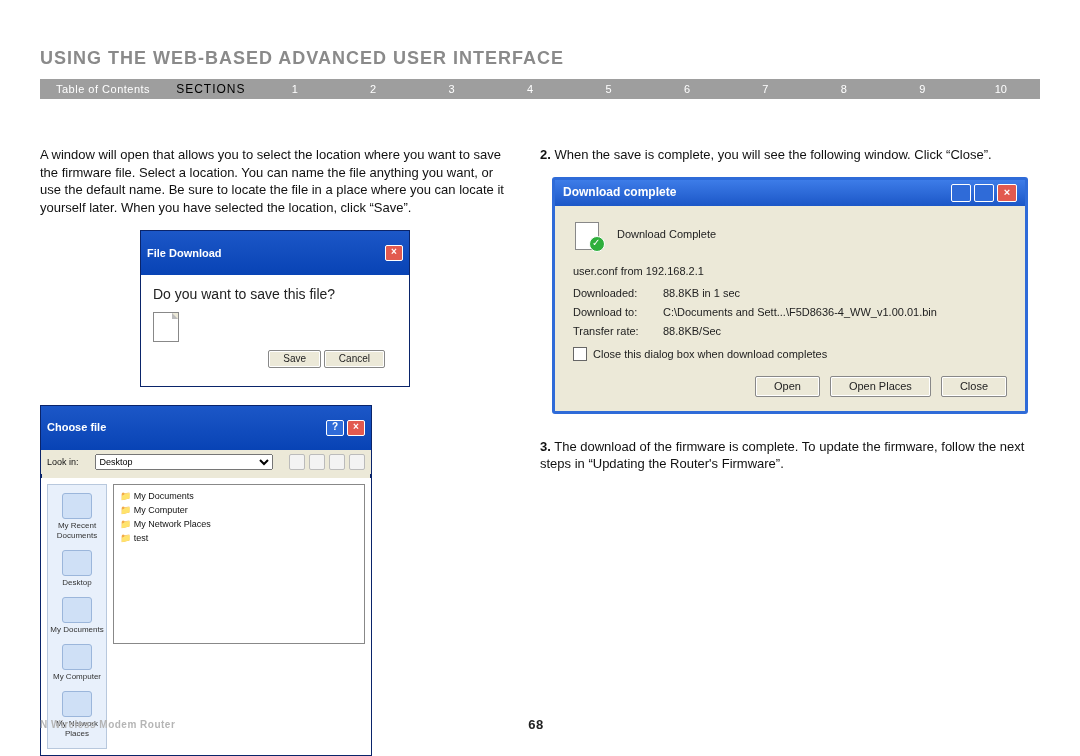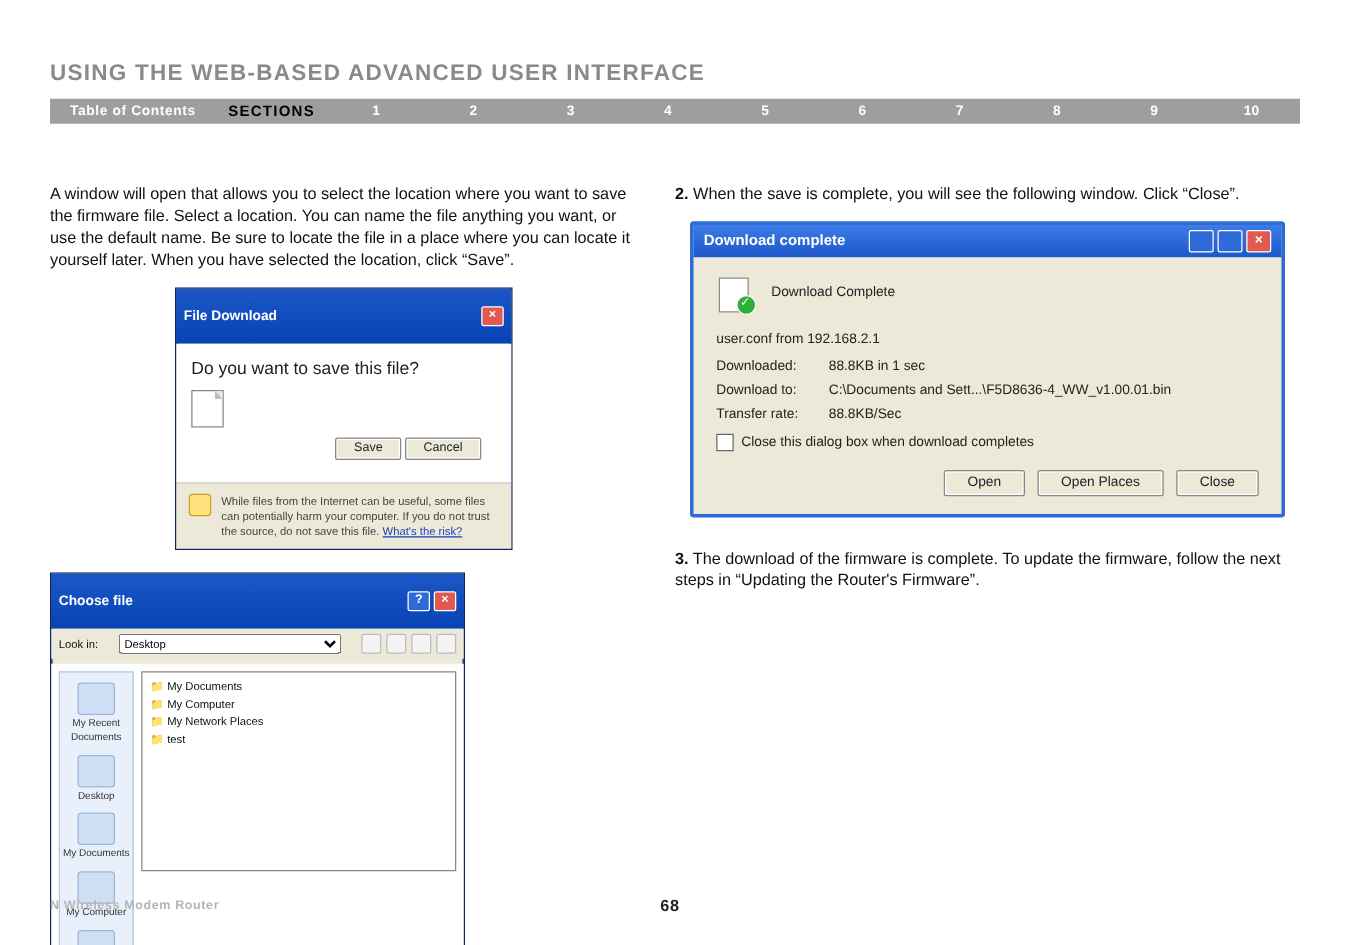--- a/index.html
+++ b/index.html
@@ -1,18 +1,18 @@
 <!DOCTYPE html>
 <html><head>
 <meta charset="utf-8">
 <style>
 html,body{margin:0;padding:0;font-family:Arial,Helvetica,sans-serif;background:#fff;width:1080px;height:756px;overflow:hidden}
 .page{width:1080px;height:756px;position:relative;box-sizing:border-box;padding:48px 40px 30px 40px}
 .page-title{color:#8a8a8a;font-weight:bold;font-size:18px;letter-spacing:1px;margin-bottom:10px}
-.nav-band{background:#9e9e9e;height:20px;display:flex;align-items:center;color:#fff;font-size:11px;font-weight:bold}
+.nav-band{background:#9e9e9e;height:20px;display:flex;align-items:center;color:#fff;font-size:11px;font-weight:normal}
 .nav-toc{padding:0 16px;letter-spacing:.5px}
 .nav-sections{color:#000000;padding:0 10px;font-size:12px;letter-spacing:1px}
 .nav-num{flex:1;text-align:center;cursor:pointer}
 .nav-num.current{color:#fff}
 .columns{display:flex;gap:30px;margin-top:34px}
 .col{flex:1;font-size:13px;line-height:1.35;color:#111}
 .col-left{max-width:470px}
 .col-right{max-width:500px}
 .step-num{font-weight:bold}
 .footer{position:absolute;bottom:26px;left:40px;right:48px;display:flex;align-items:center;color:#b5b5b5;font-size:10px;font-weight:bold;letter-spacing:.5px}
@@ -106,24 +106,20 @@
         <div class="xp-body">
           <div class="q">Do you want to save this file?</div>
           <div style="display:flex;align-items:flex-start">
             <span class="fd-icon"></span>
           </div>
           <div class="xp-btn-row">
             <span class="xp-btn">Save</span>
             <span class="xp-btn">Cancel</span>
           </div>
         </div>
-        <div class="xp-info">
-          <span style="width:16px;height:16px;background:#ffe07a;border:1px solid #c8a228;border-radius:3px;flex-shrink:0"></span>
-          <span><span>While files from the Internet can be useful, some files can potentially harm your computer. If you do not trust the source, do not save this file. </span><span class="link">What's the risk?</span></span>
-        </div>
       </div>
 
       <div class="xp-win choose">
         <div class="xp-title">
           <span>Choose file</span>
           <span style="display:flex">
               <span class="xp-help">?</span>
               <span class="xp-close">×</span>
             </span>
         </div>

